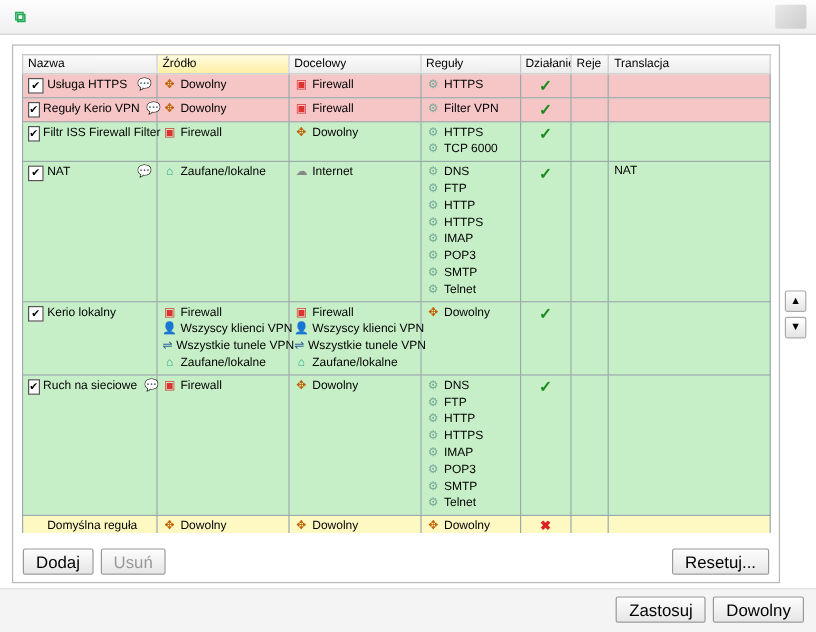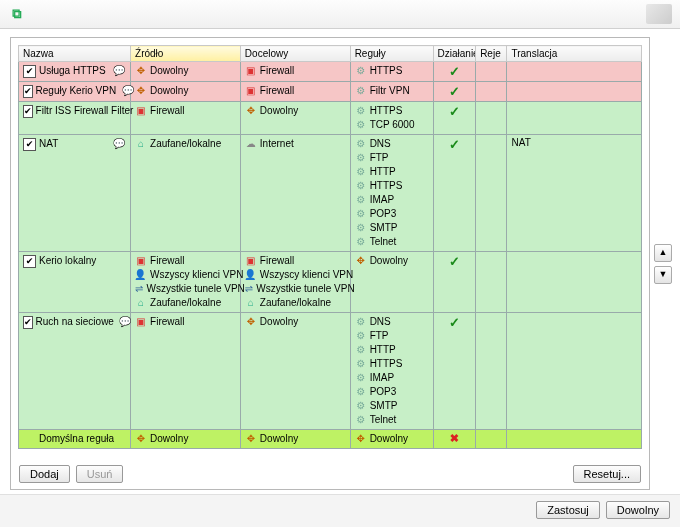--- a/index.html
+++ b/index.html
@@ -12,29 +12,29 @@
 .panel{flex:1;border:1px solid #b8b8b8;display:flex;flex-direction:column;min-height:0}
 .table-wrap{flex:1;overflow:auto;margin:7px}
 .sidebtns{display:flex;flex-direction:column;justify-content:center;gap:4px;width:18px}
 .sidebtns button{width:18px;height:18px;border:1px solid #aaa;background:linear-gradient(#fff,#e4e4e4);border-radius:2px;font-size:9px;line-height:1;padding:0;cursor:pointer}
 table{border-collapse:collapse;width:100%;table-layout:fixed}
 th{background:linear-gradient(#fbfbfb,#ececec);border:1px solid #c8c8c8;font-weight:normal;text-align:left;padding:2px 4px;font-size:10px;white-space:nowrap;overflow:hidden}
 th.sorted{background:linear-gradient(#fffbe0,#fff0a0)}
 td{border-left:1px solid #9aa;border-right:1px solid #9aa;border-bottom:1px solid #9aa;padding:2px 4px;vertical-align:top;font-size:10px}
 tr.pink td{background:#f6c6c6}
 tr.green td{background:#c7efc7}
-tr.white td{background:#bef264}
+tr.white td{background:#fef9c3}
 .cell-line{display:flex;align-items:center;gap:3px;white-space:nowrap;line-height:14px}
 .chk{width:11px;height:11px;border:1px solid #555;background:#fff;display:inline-flex;align-items:center;justify-content:center;font-size:9px;line-height:1}
 .ico{width:12px;height:12px;display:inline-flex;align-items:center;justify-content:center;font-size:10px;line-height:1}
 .check{color:#1a8a1a;font-size:13px;font-weight:bold}
 .deny{color:#d22;font-size:11px;font-weight:bold}
 .panel-footer{display:flex;gap:6px;padding:6px 8px}
 .panel-footer .spacer{flex:1}
-button.btn{border:1px solid #999;background:linear-gradient(#fdfdfd,#e6e6e6);border-radius:2px;padding:2px 10px;font-size:11px;cursor:pointer}
+button.btn{border:1px solid #999;background:linear-gradient(#fdfdfd,#e6e6e6);border-radius:2px;padding:2px 10px;font-size:14px;cursor:pointer}
 button.btn:disabled{color:#999}
 .bottombar{display:flex;justify-content:flex-end;gap:6px;padding:6px 10px 8px;background:#f4f4f4;border-top:1px solid #e0e0e0}
 .col-name{width:100px}
 .col-src{width:98px}
 .col-dst{width:98px}
 .col-svc{width:74px}
 .col-act{width:38px}
 .col-rej{width:28px}
 .col-trn{width:120px}
 </style>
@@ -118,21 +118,21 @@
                 </td>
                 <td>
                   <div class="cell-line">
                     <span class="ico" style="color: rgb(221, 51, 51);">▣</span>
                     <span>Firewall</span>
                   </div>
                 </td>
                 <td>
                   <div class="cell-line">
                     <span class="ico" style="color: rgb(119, 170, 153);">⚙</span>
-                    <span>Filtr VPN</span>
+                    <span>Filter VPN</span>
                   </div>
                 </td>
                 <td style="text-align: center;"><span class="check">✓</span></td>
                 <td></td>
                 <td></td>
               </tr>
               <tr class="green">
                 <td>
                   <div class="cell-line">
                     <span class="chk">✔</span>

